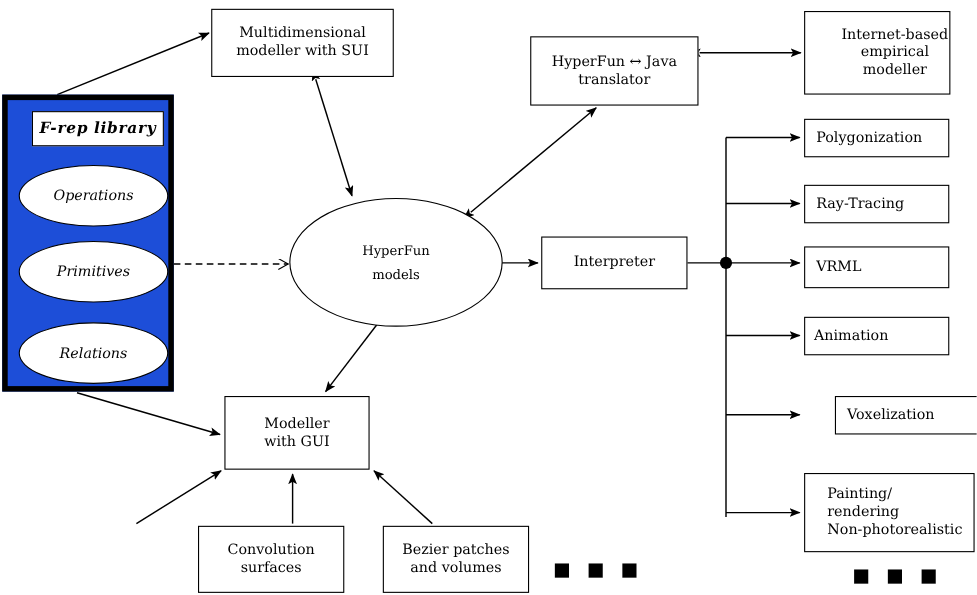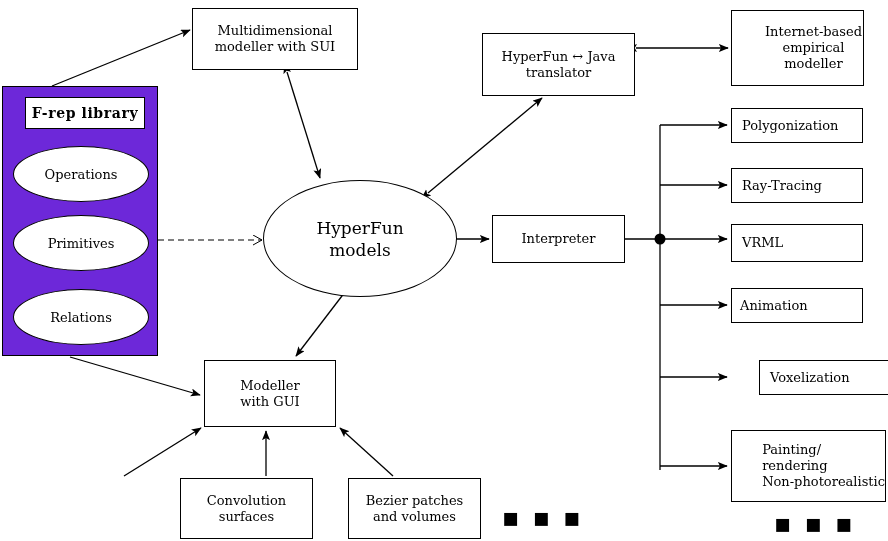--- a/index.html
+++ b/index.html
@@ -39,32 +39,33 @@
   }
   .box-plain {
     font-size: 13px;
     line-height: 16px;
   }
   .ellipse {
     border: 1px solid #000000;
     border-radius: 50%;
   }
   .frep-container {
-    border: 1px solid #000000;
-    background: #6d28d9;
+    border: 5px solid #000000;
+    background: #1d4ed8;
     display: block;
+    font-style: italic;
   }
   .frep-title {
     font-family: "DejaVu Serif", "Liberation Serif", serif;
     font-weight: bold;
     font-size: 14px;
     letter-spacing: 0.6px;
   }
   .hyperfun-label {
-    font-size: 17px;
+    font-size: 12px;
     line-height: 22px;
   }
   .ellipse-label {
     font-size: 13px;
   }
   .dots {
     position: absolute;
     font-family: "DejaVu Sans", "Liberation Sans", sans-serif;
     font-size: 26px;
     font-weight: bold;
@@ -202,21 +203,21 @@
   </div>
 
   <div class="node box box-plain" style="left:731px; top:288px; width:132px; height:35px; justify-content:flex-start; padding-left:8px;">
     <span>Animation</span>
   </div>
 
   <div class="node box box-plain" style="left:731px; top:360px; width:132px; height:35px; justify-content:flex-start; padding-left:10px;margin-left:28px;">
     <span>Voxelization</span>
   </div>
 
-  <div class="node box box-plain" style="left:731px; top:430px; width:155px; height:72px; justify-content:flex-end; padding-left:10px; text-align:left;">
+  <div class="node box box-plain" style="left:731px; top:430px; width:155px; height:72px; justify-content:center; padding-left:10px; text-align:left;">
     <span>
       <span class="txt-line">Painting/</span>
       <span class="txt-line">rendering</span>
       <span class="txt-line">Non-photorealistic</span>
     </span>
   </div>
 
 
   <div class="node box box-plain" style="left:180px; top:478px; width:133px; height:61px;">
     <span>

